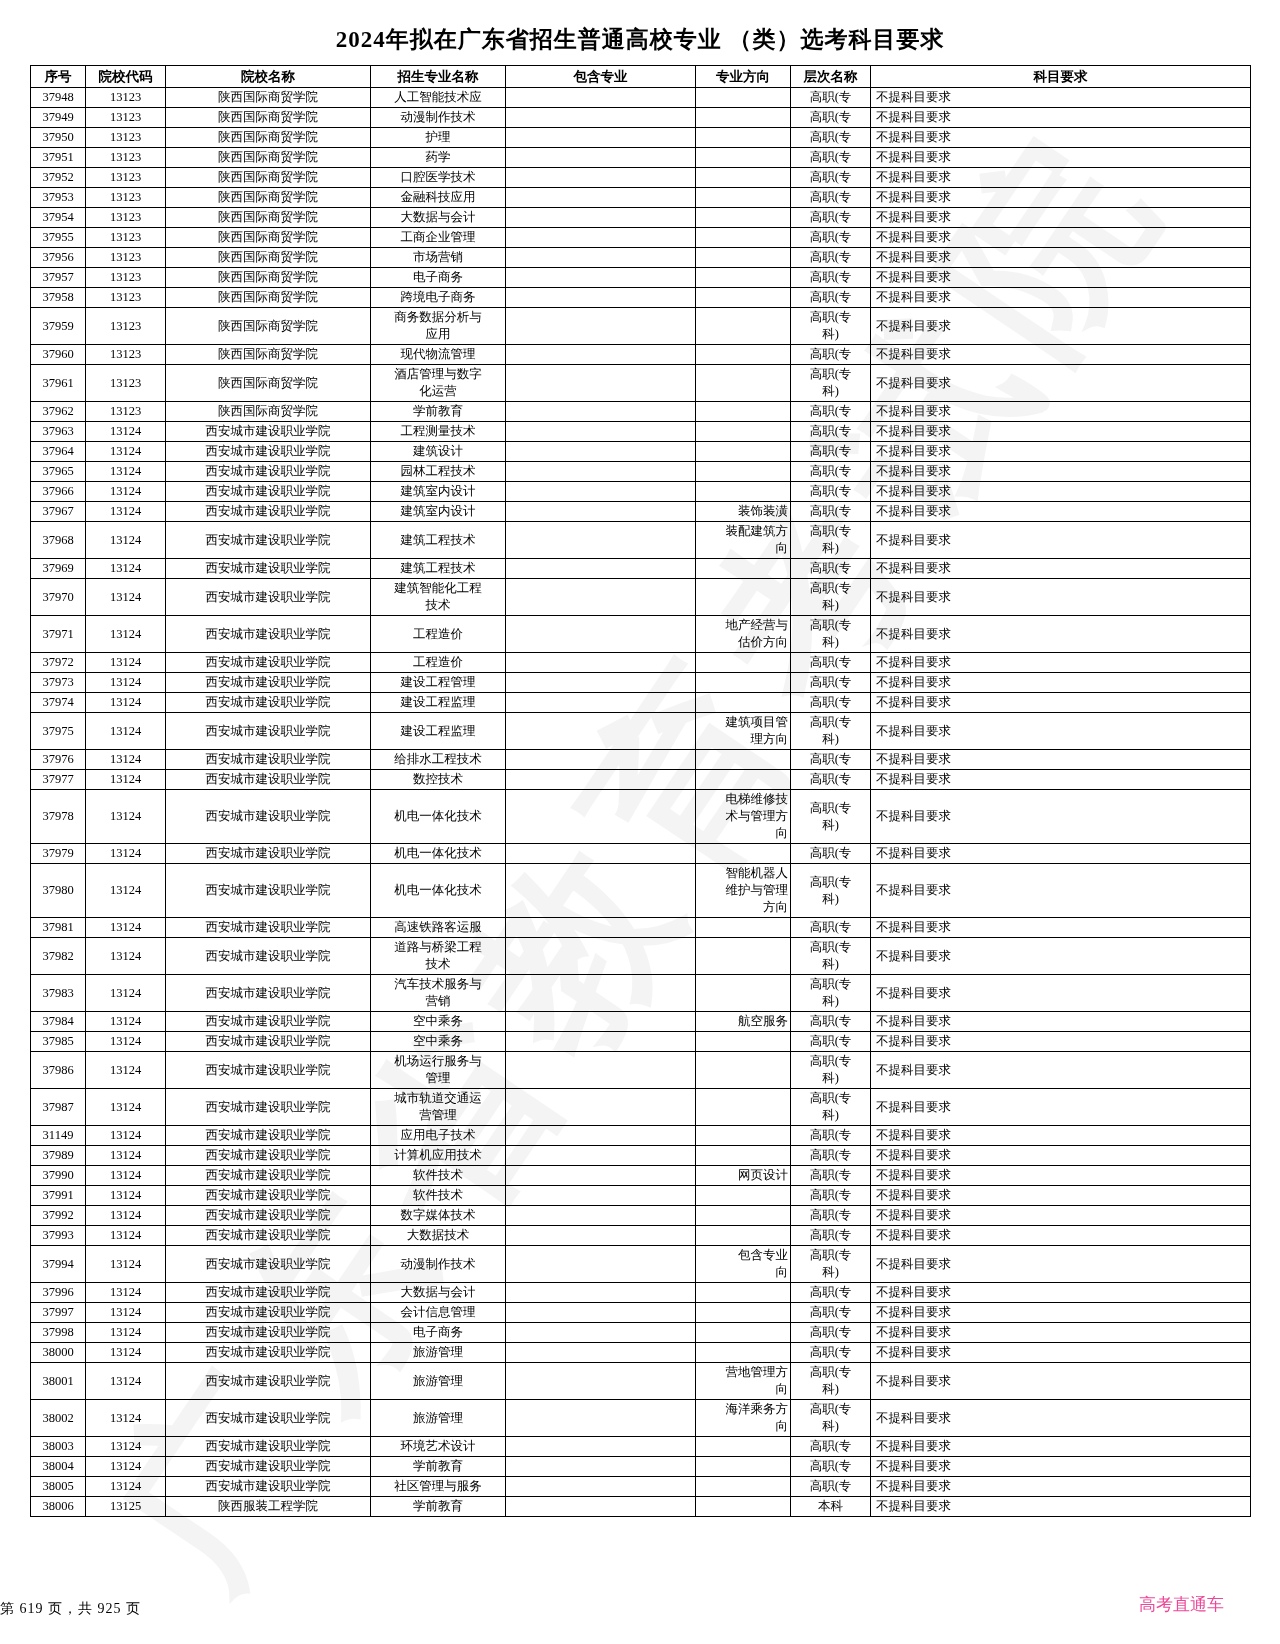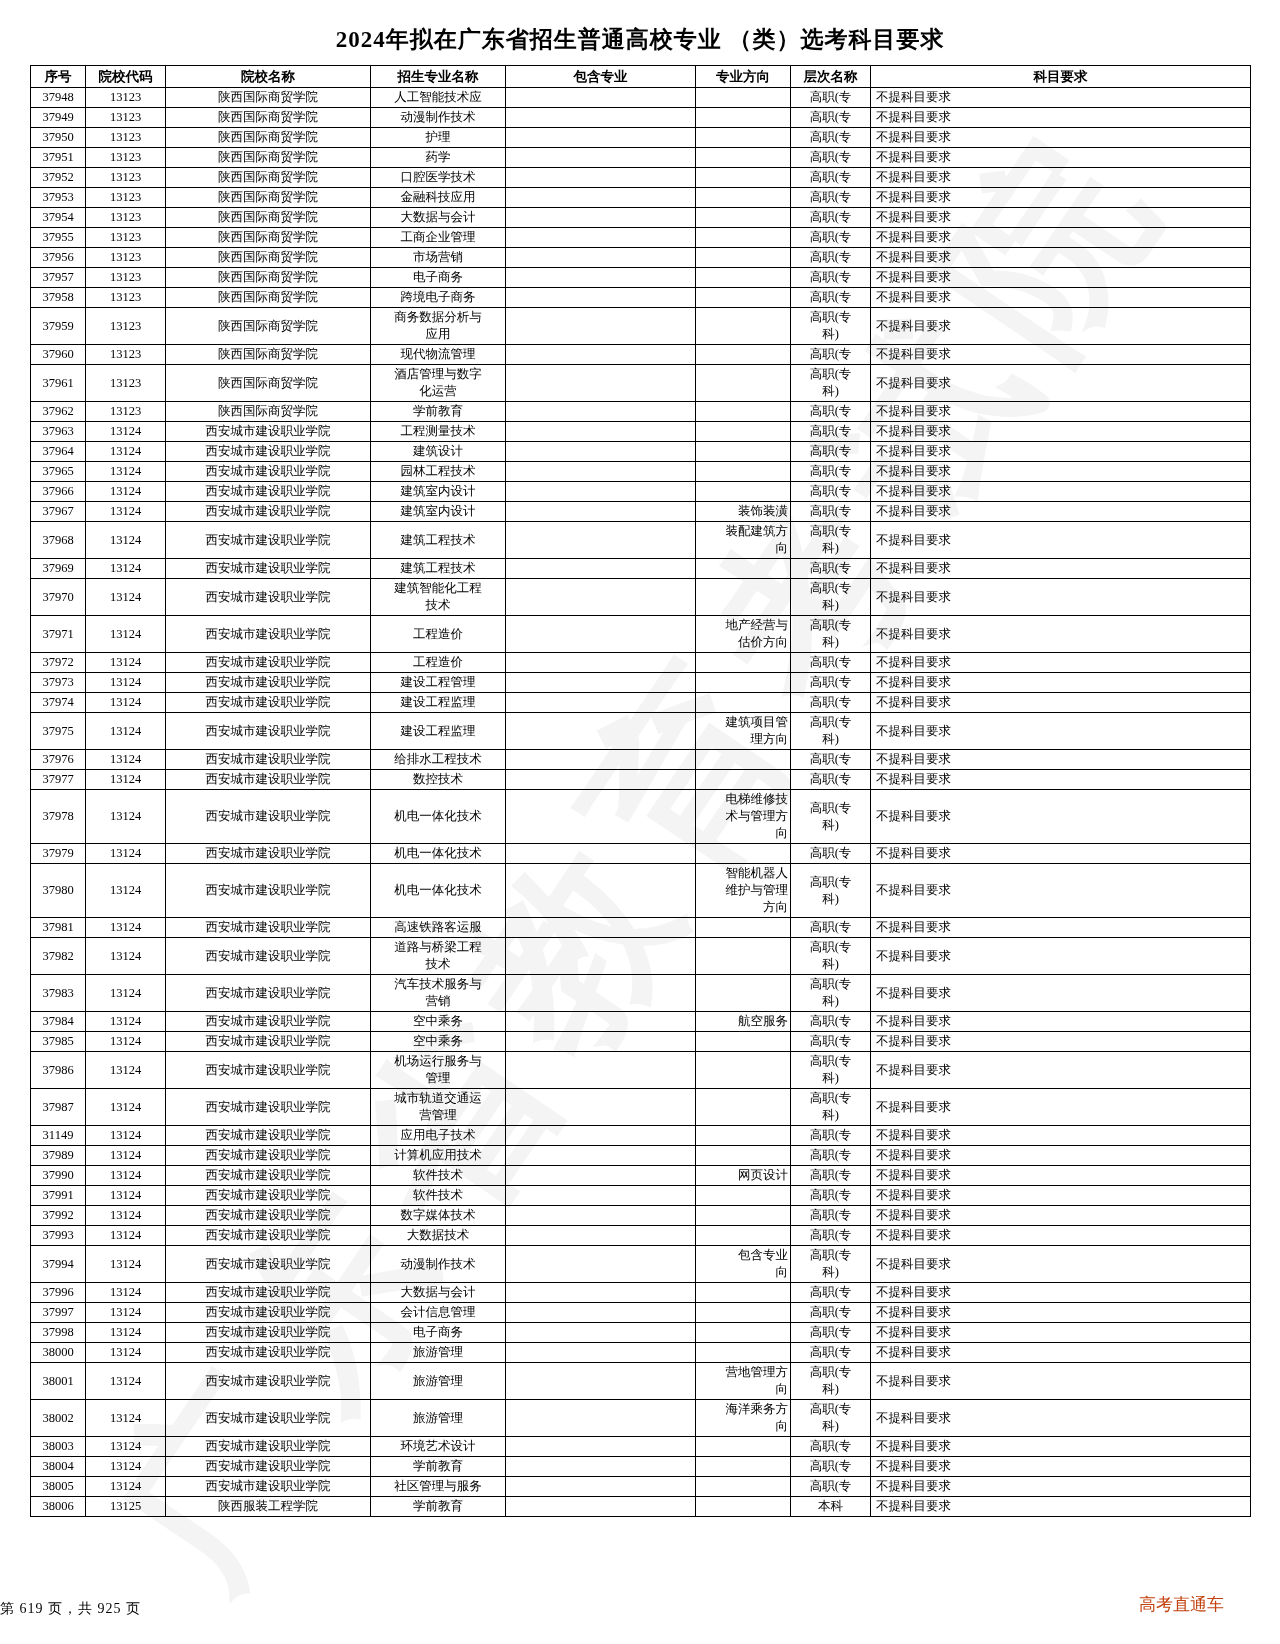--- a/index.html
+++ b/index.html
@@ -40,21 +40,21 @@
     white-space: pre-line; overflow: hidden;
   }
   td.cell-req { text-align: left; padding-left: 5px; }
   td.cell-direction { text-align: right; padding-left: 3px; }
   .footer-page {
     position: absolute; bottom: 26px; left: 0; width: 100%;
     text-align: left; font-size: 14px; z-index: 1; letter-spacing: 1px;
   }
   .brand {
     position: absolute; right: 56px; bottom: 28px;
-    color: #c2410c; font-size: 17px; z-index: 1;
+    color: #ec4899; font-size: 17px; z-index: 1;
     font-family: "Liberation Sans", "DejaVu Sans", sans-serif;
   }
 </style>
 </head>
 <body>
 
 <div class="page">
   <div class="watermark">广东省教育考试院</div>
 
   <h1 class="title">2024年拟在广东省招生普通高校专业 （类）选考科目要求</h1>

